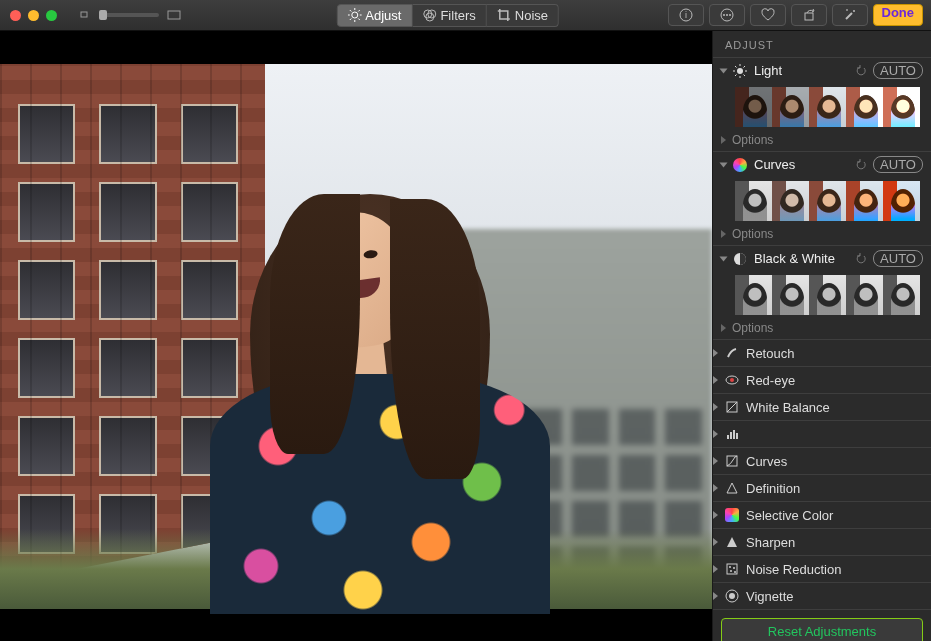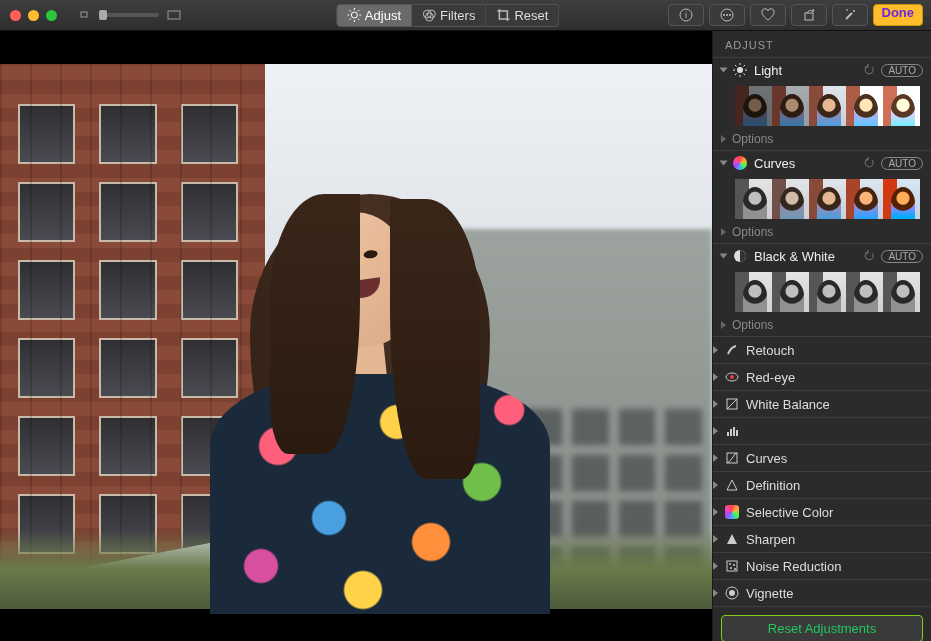--- a/index.html
+++ b/index.html
@@ -67,21 +67,21 @@
   
   .sidebar{width:218px;background:#2b2b2b;border-left:1px solid #1a1a1a;display:flex;flex-direction:column;overflow-y:auto;}
   .side-head{padding:8px 12px 6px;color:#9a9a9a;font-size:11px;letter-spacing:1px;border-bottom:1px solid #3e3e3e;}
   .section{border-bottom:1px solid #3e3e3e;}
   .sec-head{display:flex;align-items:center;padding:4px 8px;gap:6px;cursor:pointer;}
   .disclosure{width:0;height:0;border-top:4px solid transparent;border-bottom:4px solid transparent;border-left:5px solid #888;}
   .disclosure.open{transform:rotate(90deg);}
   .sec-ico{width:16px;height:16px;display:flex;align-items:center;justify-content:center;}
   .sec-label{flex:1;color:#eee;}
   .reset-ico{width:12px;height:12px;opacity:0.6;cursor:pointer;}
-  .auto-pill{font-size:10px;padding:0 6px;border:1px solid #888;border-radius:8px;color:#aaa;cursor:pointer;}
+  .auto-pill{font-size:13px;padding:0 6px;border:1px solid #888;border-radius:8px;color:#aaa;cursor:pointer;}
   .thumbs{display:flex;padding:4px 8px 4px 22px;gap:0;}
   .thumb{width:37px;height:40px;position:relative;overflow:hidden;}
   .thumb .t-bldg{position:absolute;left:0;top:0;width:14px;height:100%;background:#8a4a3a;}
   .thumb .t-sky{position:absolute;right:0;top:0;width:23px;height:100%;background:linear-gradient(#dfe5ea,#c8d0d6);}
   .thumb .t-sub{position:absolute;left:8px;top:8px;width:24px;height:32px;border-radius:50% 50% 0 0;background:radial-gradient(circle at 50% 35%,#e5b894 0 6px,#3a2619 7px 12px,transparent 13px),linear-gradient(#ff6f7a,#4a9fe0);}
   .thumbs.bw .thumb{filter:grayscale(1);}
   .thumbs.color .thumb:nth-child(1){filter:saturate(0);}
   .thumbs.color .thumb:nth-child(2){filter:saturate(0.5);}
   .thumbs.color .thumb:nth-child(4){filter:saturate(1.6);}
   .thumbs.color .thumb:nth-child(5){filter:saturate(2.4);}
@@ -152,21 +152,21 @@
           </svg>
         </span>
       <span>Filters</span>
     </div>
     <div class="seg">
       <span class="ico">
           <svg width="14" height="14" viewBox="0 0 14 14">
             <path d="M3 1v10h10M1 3h10v10" fill="none" stroke="#bbb" stroke-width="1.5"></path>
           </svg>
         </span>
-      <span>Reset</span>
+      <span>Noise</span>
     </div>
   </div>
 
   <div class="right-tools">
     <div class="tbtn">
         <svg width="14" height="14" viewBox="0 0 14 14">
           <circle cx="7" cy="7" r="6" fill="none" stroke="#bbb"></circle>
           <text x="7" y="10" text-anchor="middle" font-size="9" fill="#bbb">i</text>
         </svg>
       </div>

